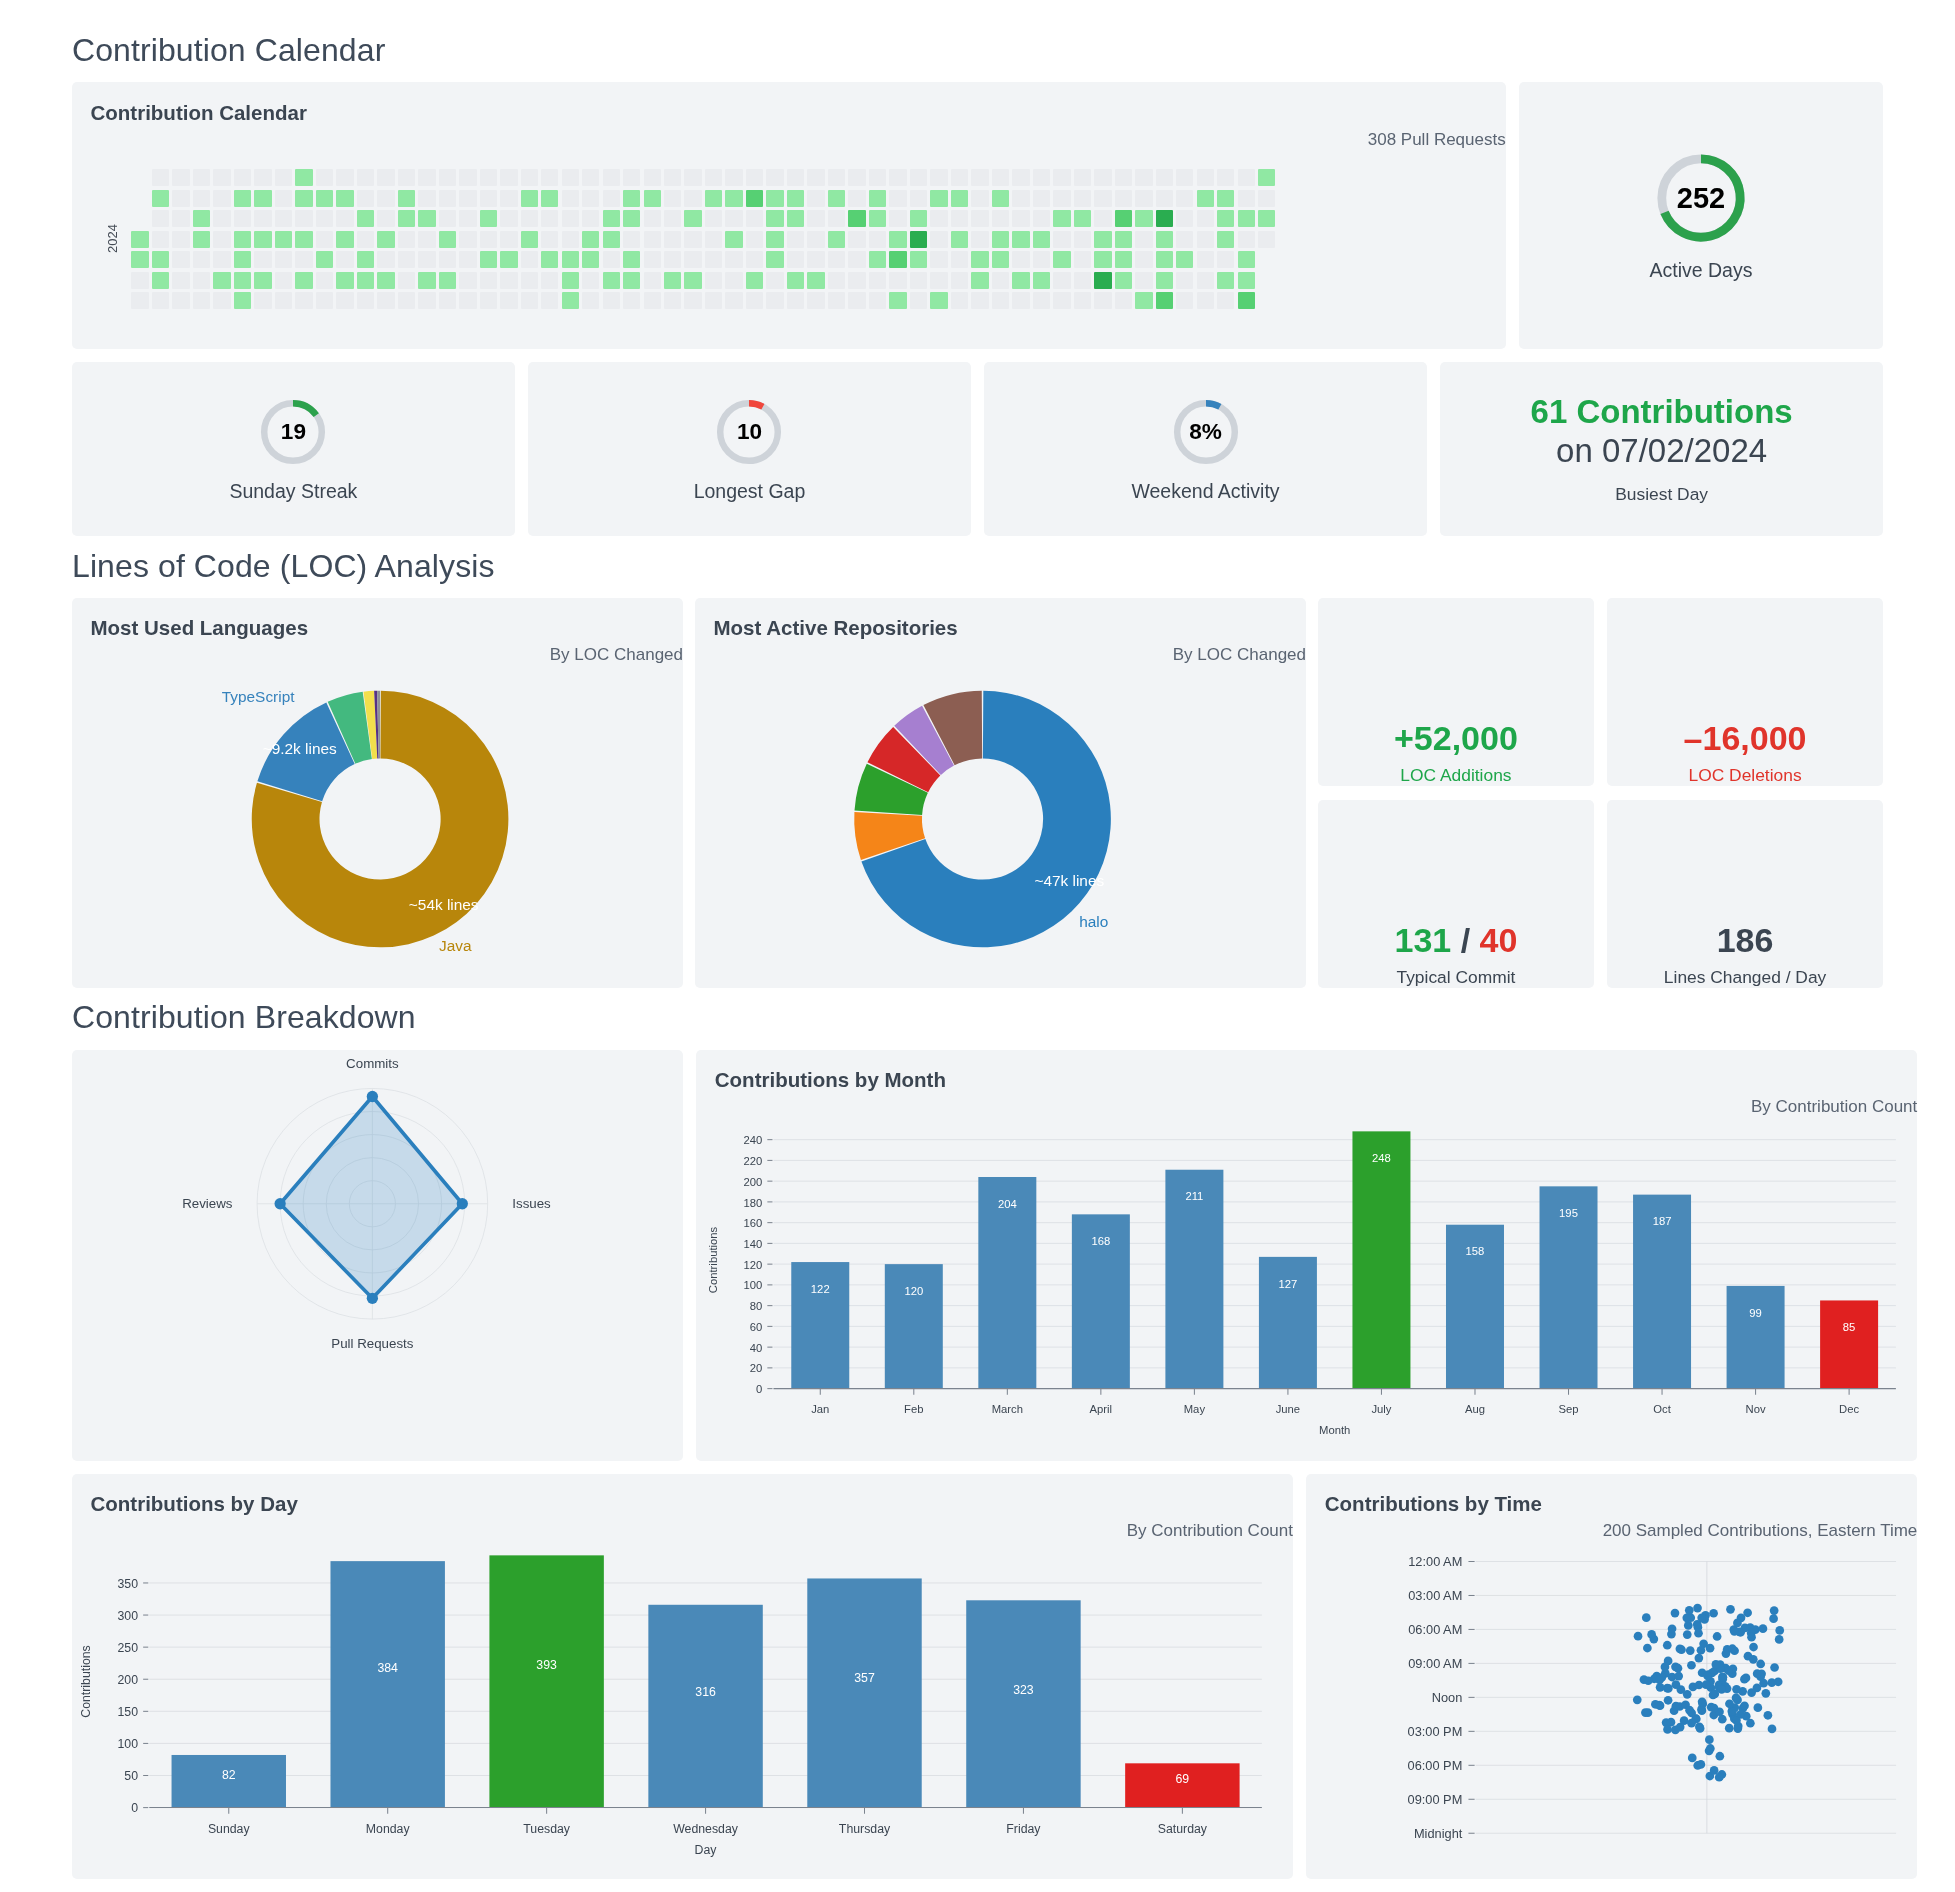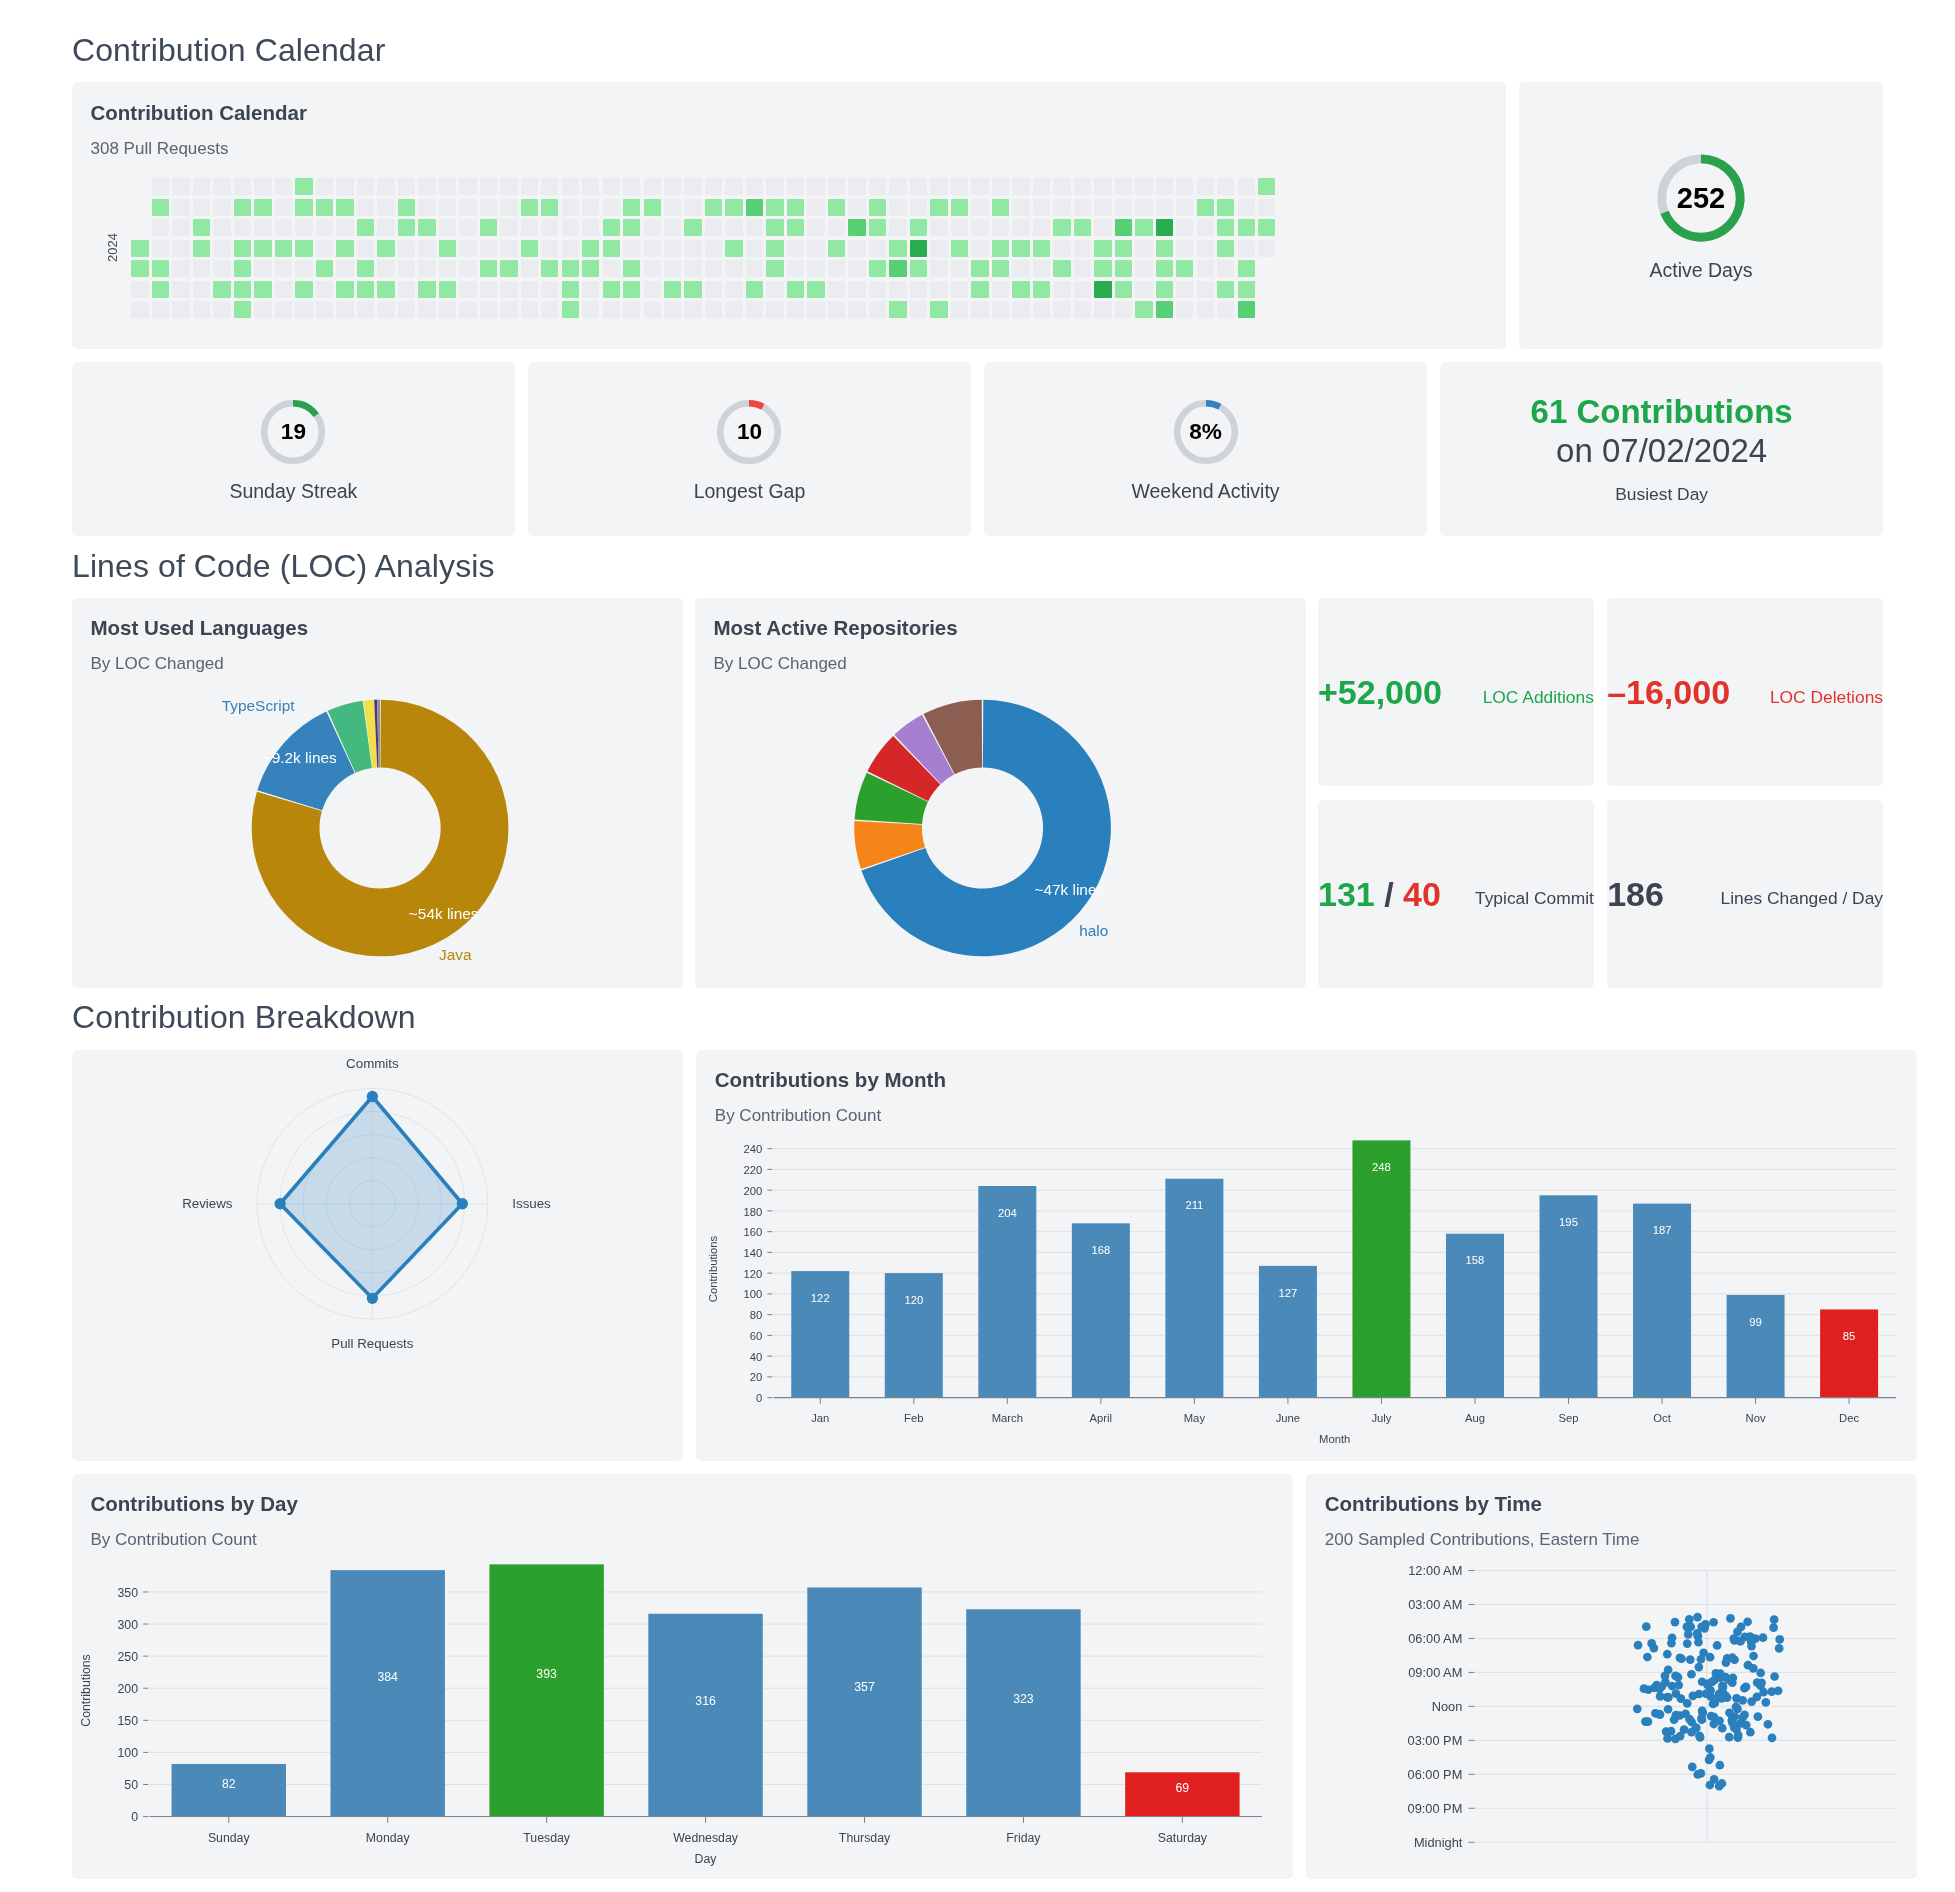--- a/index.html
+++ b/index.html
@@ -13,21 +13,21 @@
   }
   .page { padding:20.5px 72px 20.5px 72px; }
   .section-title {
     font-size:32px; font-weight:400; color:#3e4a59;
     margin:11.3px 0 13.3px 0; letter-spacing:0.1px;
   }
   .card {
     background:#f2f4f6; border-radius:5.1px; position:relative;
   }
   .card-title { font-size:20.5px; font-weight:700; color:#3b4551; }
-  .card-sub { font-size:17px; font-weight:400; color:#5a6472; margin-top:14px; }
+  .card-sub { font-size:17px; font-weight:400; color:#5a6472; margin-top:5px;text-align:right; }
   .card-head { padding:18.5px 0 0 18.5px; }
 
   
   .row1 { display:flex; gap:13.3px; }
   .cal-card { flex:1 1 auto; height:267px; }
   .active-card { width:364px; height:267px; display:flex; flex-direction:column;
                  align-items:center; justify-content:center; }
 
   .heat-wrap { position:relative; margin:4.1px 0 0 15.4px; height:169px; }
   .heat-year {
@@ -67,21 +67,21 @@
                align-items:center; justify-content:center; }
   .busy-big { font-size:33px; font-weight:700; color:#1ea64a; text-align:center; line-height:1.18; }
   .busy-sub { font-size:33px; font-weight:400; color:#3b4551; text-align:center; line-height:1.18; }
   .busy-cap { font-size:17.4px; color:#3b4551; margin-top:13.3px; text-align:center; }
 
   
   .locrow { display:flex; gap:12px; }
   .donut-card { width:611px; height:390px; }
   .repo-card  { width:611px; height:390px; }
   .loc-stats { flex:1; display:grid; grid-template-columns:1fr 1fr; grid-template-rows:1fr 1fr; gap:13.3px; }
-  .loc-cell { display:flex; flex-direction:row; align-items:center; justify-content:space-between; }
+  .loc-cell { display:flex; flex-direction:column; align-items:center; justify-content:flex-end; }
   .loc-num { font-size:34px; font-weight:700; line-height:1; }
   .loc-cap { font-size:17.4px; margin-top:10.3px; }
   .green { color:#1ea64a; } .red { color:#e0342b; } .dark { color:#3b4551; }
 
   
   .brow { display:flex; gap:13.3px; }
   .radar-card { width:611px; height:411px; }
   .month-card { flex:1; height:411px; }
   .brow2 { display:flex; gap:13.3px; margin-top:13.3px; }
   .day-card { flex:1; height:405px; }

